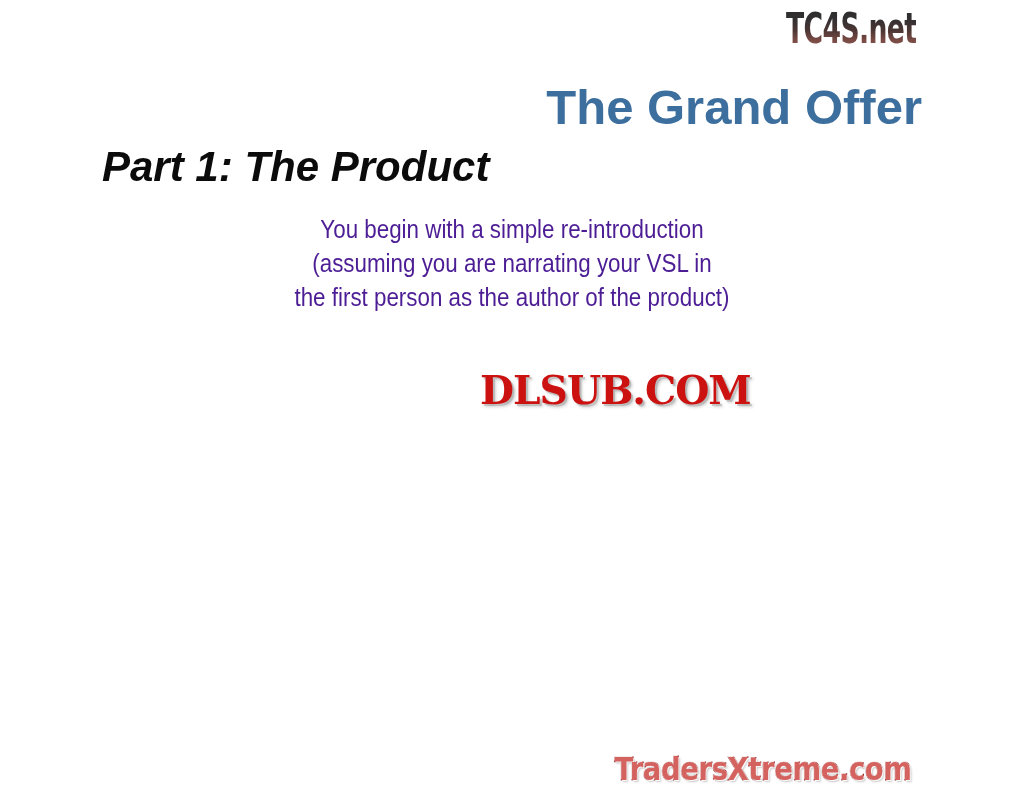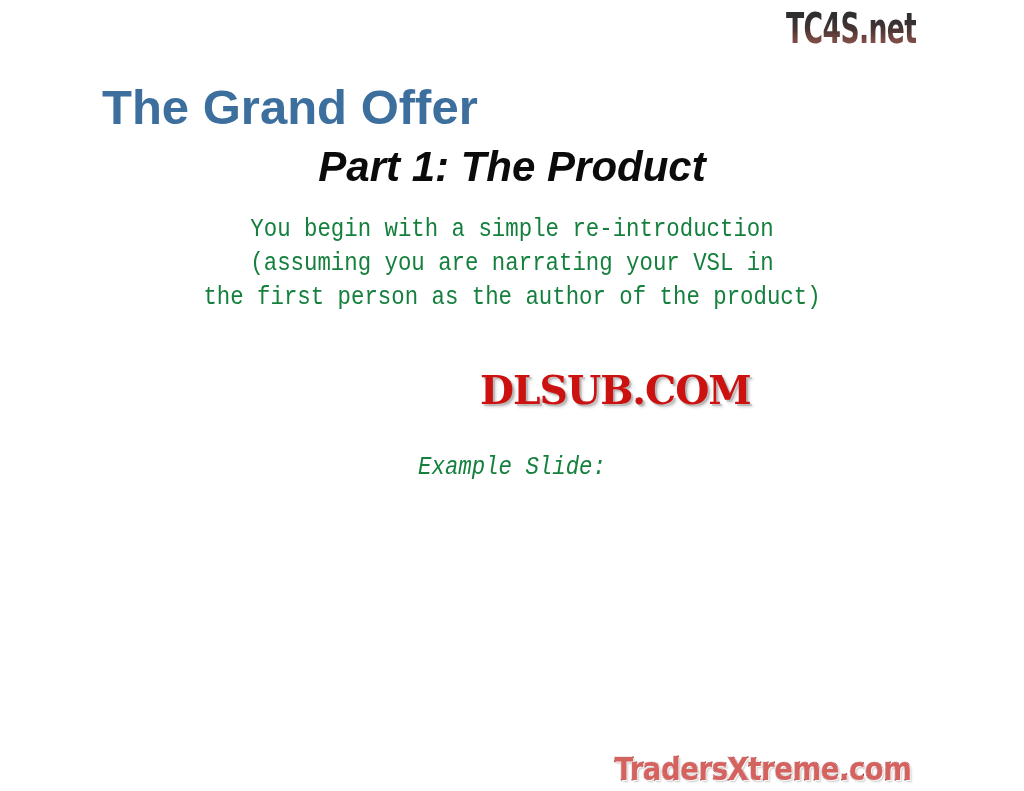--- a/index.html
+++ b/index.html
@@ -44,54 +44,53 @@
     filter: drop-shadow(1px 1px 0 rgba(255,255,255,0.85));
     user-select: none;
   }
 
   
   .title-main {
     position: absolute;
     left: 0;
     right: 0;
     top: 76px;
-    text-align: left;
+    text-align: right;
     font-family: "Liberation Sans", sans-serif;
     font-weight: bold;
     font-size: 49px;
     line-height: 54px;
     color: #3d6f9e;
     white-space: nowrap;
   }
   .title-sub {
     position: absolute;
     left: 0;
     right: 0;
     top: 140px;
-    text-align: center;
     font-family: "Liberation Sans", sans-serif;
     font-weight: bold;
     font-style: italic;
     font-size: 42px;
     line-height: 46px;
     color: #0b0b0b;
     white-space: nowrap;
   }
 
   
   .body-copy {
     position: absolute;
     left: 0;
     right: 0;
     top: 208px;
     text-align: center;
-    font-family: Liberation Mono, monospace;
+    font-family: Liberation Sans, sans-serif;
     font-size: 26px;
     line-height: 34px;
-    color: #15803d;
+    color: #4c1d95;
   }
   .body-copy .para {
     margin: 0;
     padding: 0;
   }
   .body-copy .line {
     display: block;
     white-space: nowrap;
     transform: scaleX(0.86);
   }
@@ -178,23 +177,20 @@
 
 
     <span class="gap"></span>
 
 
     <span class="gap"></span>
 
 
     <span class="gap"></span>
 
-    <div class="para">
-      <span class="italic-note">Example Slide:</span>
-    </div>
 
   </div>
 
   <div class="watermark-dlsub">DLSUB.COM</div>
 
   <div class="brand-bottom">TradersXtreme.com</div>
 
 </div>
 
 </body></html>

